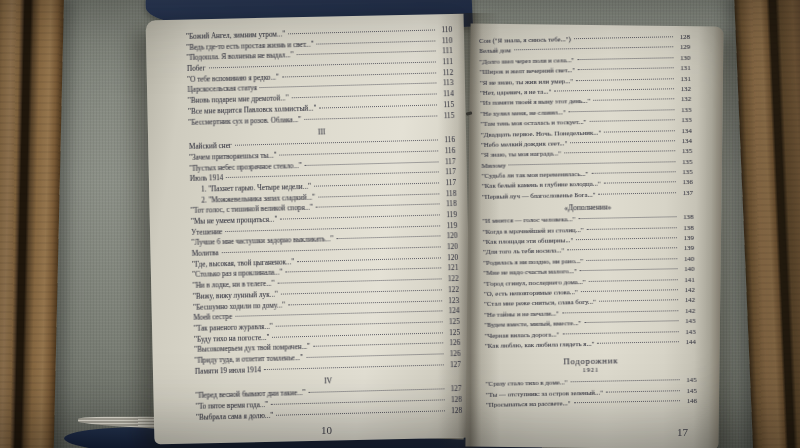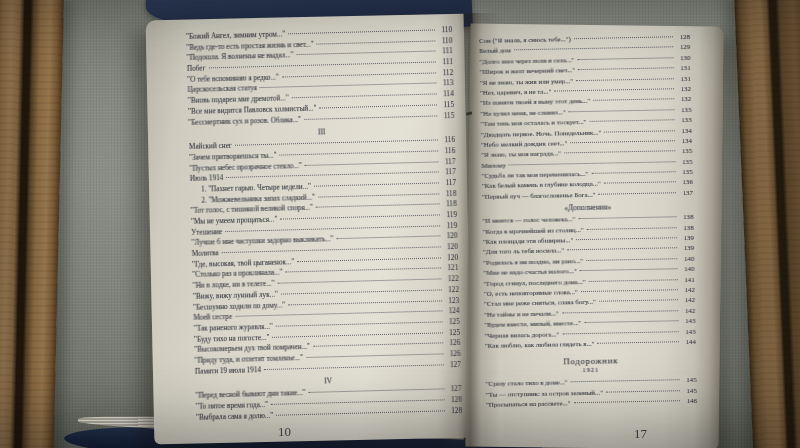--- a/index.html
+++ b/index.html
@@ -53,21 +53,21 @@
     font-size:7.2px;white-space:nowrap;overflow:hidden;}
   .toc-right .toc-row{height:10.4px;line-height:10.4px;font-size:6.9px;}
   .toc-row .t{flex:0 0 auto;}
   .toc-row.indent .t{padding-left:11px;}
   .leader{flex:1 1 auto;margin:0 3px;transform:translateY(-2px);
     border-bottom:1px dotted rgba(70,70,82,0.85);min-width:8px;}
   .n{flex:0 0 auto;min-width:14px;text-align:right;}
   .toc-header{text-align:center;font-size:7.6px;line-height:9px;margin:3px 0 2px;}
   .toc-header.big{font-size:9px;line-height:10px;letter-spacing:0.6px;margin:7px 0 0;}
   .toc-subheader{text-align:center;font-size:6.2px;line-height:8px;margin:0 0 3px;letter-spacing:1px;}
-  .footer-num{position:absolute;font-size:13px;color:#45454e;filter:blur(0.25px);}
+  .footer-num{position:absolute;font-size:11px;color:#45454e;filter:blur(0.25px);margin-left:43px;}
   .footer-left-pos{left:278px;top:424px;}
   .footer-right-pos{left:634px;top:426px;}
   .pencil-mark{position:absolute;left:466px;top:112px;width:6px;height:2.5px;
     background:#35342f;border-radius:1px;transform:rotate(-14deg);}
   .vignette{position:absolute;inset:0;pointer-events:none;
     box-shadow:inset 0 0 90px rgba(0,0,0,0.32), inset -30px -20px 60px rgba(0,0,0,0.18);}
 </style>
 </head>
 <body>
 

